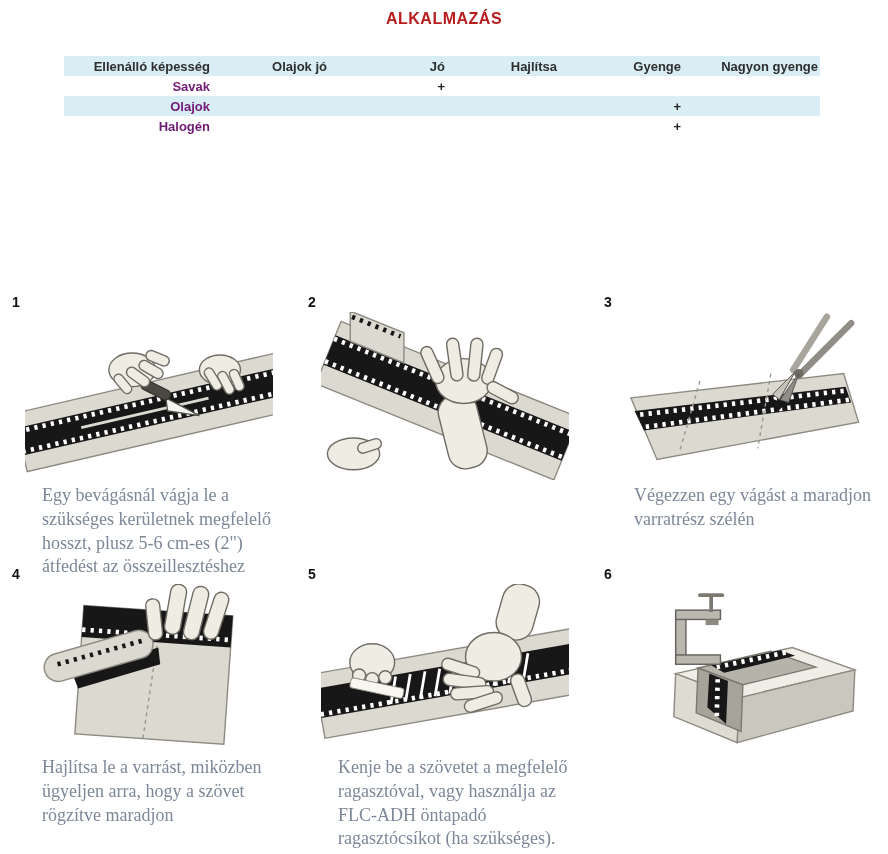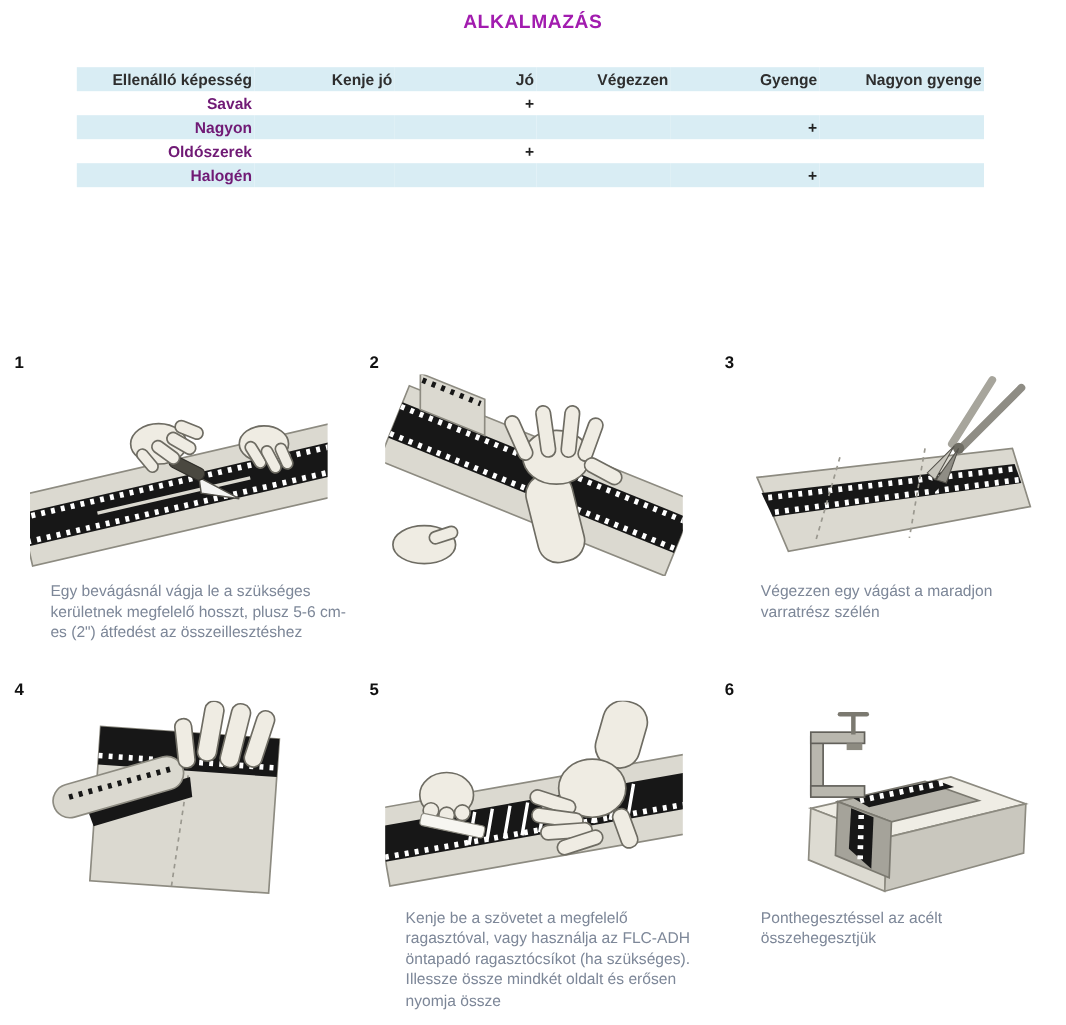--- a/index.html
+++ b/index.html
@@ -1,36 +1,36 @@
 <!DOCTYPE html>
 <html><head>
 <meta charset="utf-8">
 <style>
   * { box-sizing: border-box; }
   html,body { margin:0; padding:0; background:#ffffff; }
   body { font-family:"Liberation Sans", sans-serif; }
   .page { position:relative; width:888px; height:854px; background:#ffffff; overflow:hidden; }
 
   .title { margin:0; padding-top:10px; text-align:center;
-           font-size:16px; font-weight:bold; letter-spacing:.5px; color:#a21caf; }
+           font-size:16px; font-weight:bold; letter-spacing:.5px; color:#b91c1c; }
 
   table.resist { border-collapse:collapse; table-layout:fixed; width:756px;
                  margin:28px 0 0 64px; }
   table.resist th, table.resist td { height:20px; padding:0 2px; text-align:right;
                  font-size:13px; font-weight:bold; color:#222; vertical-align:middle;margin-left:14px; }
   table.resist thead th { background:#d9edf4; color:#2e2e2e; }
   table.resist tbody tr:nth-child(even) td { background:#d9edf4; }
   table.resist td.lbl { color:#701a75; }
 
   .steps { position:absolute; left:0; top:288px; width:888px;
            display:grid; grid-template-columns:296px 296px 296px; grid-template-rows:272px auto; }
   .step { position:relative; padding:6px 10px 0 12px; }
   .num { font-size:14px; font-weight:bold; color:#111; height:16px; }
   .art { display:block; width:248px; height:168px; margin:2px auto 4px auto; }
-  .caption { margin:2px 0 0 30px; width:250px; font-size:13px; line-height:1.32; color:#7d8798; }
+  .caption { margin:2px 0 0 30px; width:250px; font-size:18px; line-height:1.32; color:#7d8798;font-family:Liberation Serif, serif; }
 
   
   .belt-light { fill:#dbd9d0; stroke:#8d8b81; stroke-width:1.5; }
   .belt-mid   { fill:#b5b3aa; stroke:#7b7970; stroke-width:1.5; }
   .belt-dark  { fill:#171717; stroke:none; }
   .teeth      { stroke:#ffffff; stroke-width:5; fill:none; stroke-dasharray:3.5 5.5; }
   .teeth-dark { stroke:#171717; stroke-width:5; fill:none; stroke-dasharray:3.5 5.5; }
   .skin  { fill:#efece3; stroke:#6e6c63; stroke-width:1.5; }
   .metal { fill:#b9b7ae; stroke:#62605a; stroke-width:1.5; }
   .fold  { stroke:#9a988f; stroke-width:1.5; stroke-dasharray:4 4; }
@@ -47,50 +47,42 @@
       <col style="width:148px">
         <col style="width:117px">
         <col style="width:118px">
       <col style="width:112px">
         <col style="width:124px">
         <col style="width:137px">
     </colgroup>
     <thead>
       <tr>
         <th>Ellenálló képesség</th>
-        <th>Kenje jó</th>
+        <th>Olajok jó</th>
         <th>Jó</th>
-        <th>Végezzen</th>
+        <th>Hajlítsa</th>
         <th>Gyenge</th>
         <th>Nagyon gyenge</th>
       </tr>
     </thead>
     <tbody>
       <tr>
         <td class="lbl">Savak</td>
         <td></td>
         <td>+</td>
         <td></td>
         <td></td>
         <td></td>
       </tr>
       <tr>
-        <td class="lbl">Nagyon</td>
+        <td class="lbl">Olajok</td>
         <td></td>
         <td></td>
         <td></td>
         <td>+</td>
-        <td></td>
-      </tr>
-      <tr>
-        <td class="lbl">Oldószerek</td>
-        <td></td>
-        <td>+</td>
-        <td></td>
-        <td></td>
         <td></td>
       </tr>
       <tr>
         <td class="lbl">Halogén</td>
         <td></td>
         <td></td>
         <td></td>
         <td>+</td>
         <td></td>
       </tr>
@@ -192,20 +184,21 @@
           <rect class="belt-light" x="16" y="62" width="120" height="30" rx="15" transform="rotate(-16 76 77)"></rect>
           <line class="teeth-dark" x1="32" y1="86" x2="126" y2="60"></line>
         </g>
         <g>
           <rect class="skin" x="150" y="0" width="17" height="54" rx="8" transform="rotate(10 158 27)"></rect>
           <rect class="skin" x="172" y="2" width="17" height="58" rx="8" transform="rotate(14 180 31)"></rect>
           <rect class="skin" x="194" y="8" width="16" height="52" rx="8" transform="rotate(18 202 34)"></rect>
           <rect class="skin" x="128" y="16" width="15" height="44" rx="7" transform="rotate(-6 135 38)"></rect>
         </g>
       </svg>
+      <p class="caption">Hajlítsa le a varrást, miközben ügyeljen arra, hogy a szövet rögzítve maradjon</p>
     </div>
 
     <div class="step">
       <div class="num">5</div>
       <svg class="art" viewBox="0 0 260 180">
         <g transform="rotate(-10 130 100)">
           <rect class="belt-light" x="-8" y="72" width="285" height="70"></rect>
           <rect class="belt-dark" x="-8" y="88" width="285" height="32"></rect>
           <path d="M78,90 68,118 M94,90 84,118 M110,90 100,118 M126,90 116,118 M142,90 132,118 M158,90 148,118 M174,90 164,118 M190,90 180,118 M206,90 196,118 M222,90 212,118" stroke="#ffffff" stroke-width="3" fill="none"></path>
           <line class="teeth" x1="-8" y1="116" x2="277" y2="116"></line>
@@ -248,17 +241,16 @@
         </g>
         <g>
           <rect class="metal" x="60" y="32" width="11" height="52"></rect>
           <rect class="metal" x="60" y="28" width="48" height="10"></rect>
           <rect class="metal" x="60" y="76" width="48" height="10"></rect>
           <line x1="98" y1="12" x2="98" y2="30" stroke="#7b7970" stroke-width="4"></line>
           <line x1="86" y1="12" x2="110" y2="12" stroke="#7b7970" stroke-width="4" stroke-linecap="round"></line>
           <rect x="92" y="38" width="14" height="6" fill="#8d8b81"></rect>
         </g>
       </svg>
-      <p class="caption">Ponthegesztéssel az acélt összehegesztjük</p>
     </div>
 
   </div>
 </div>
 
 </body></html>

